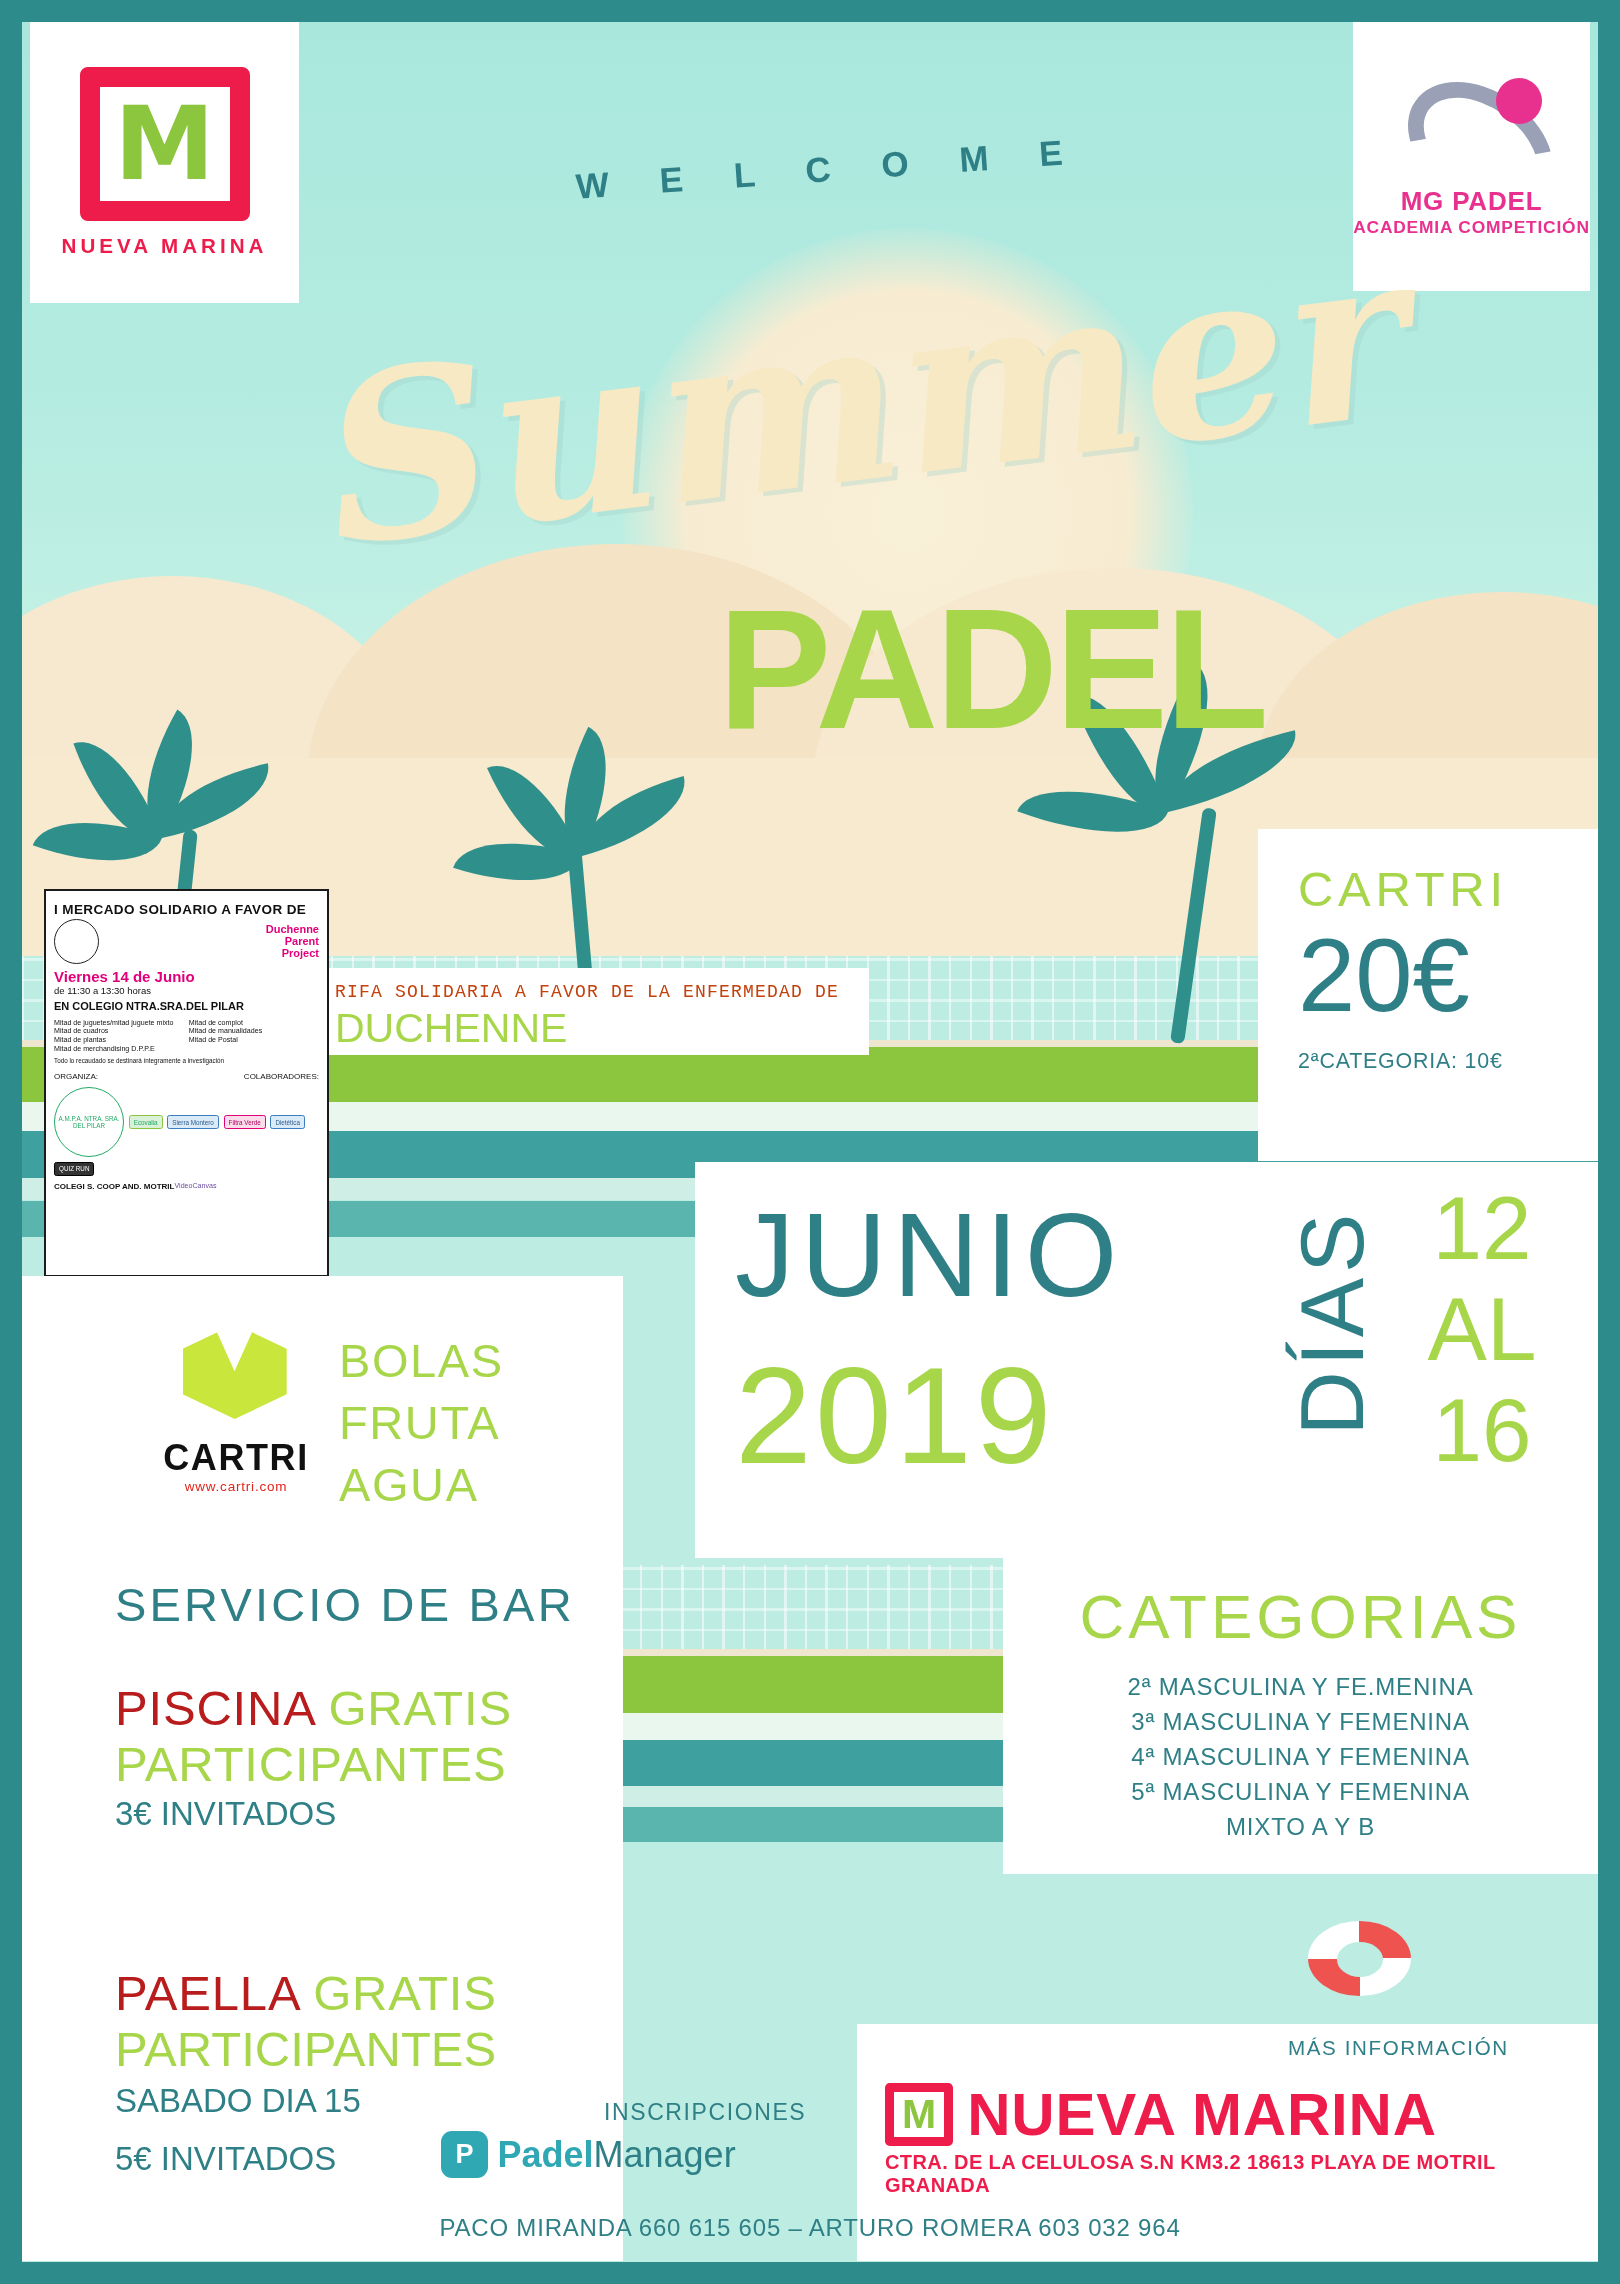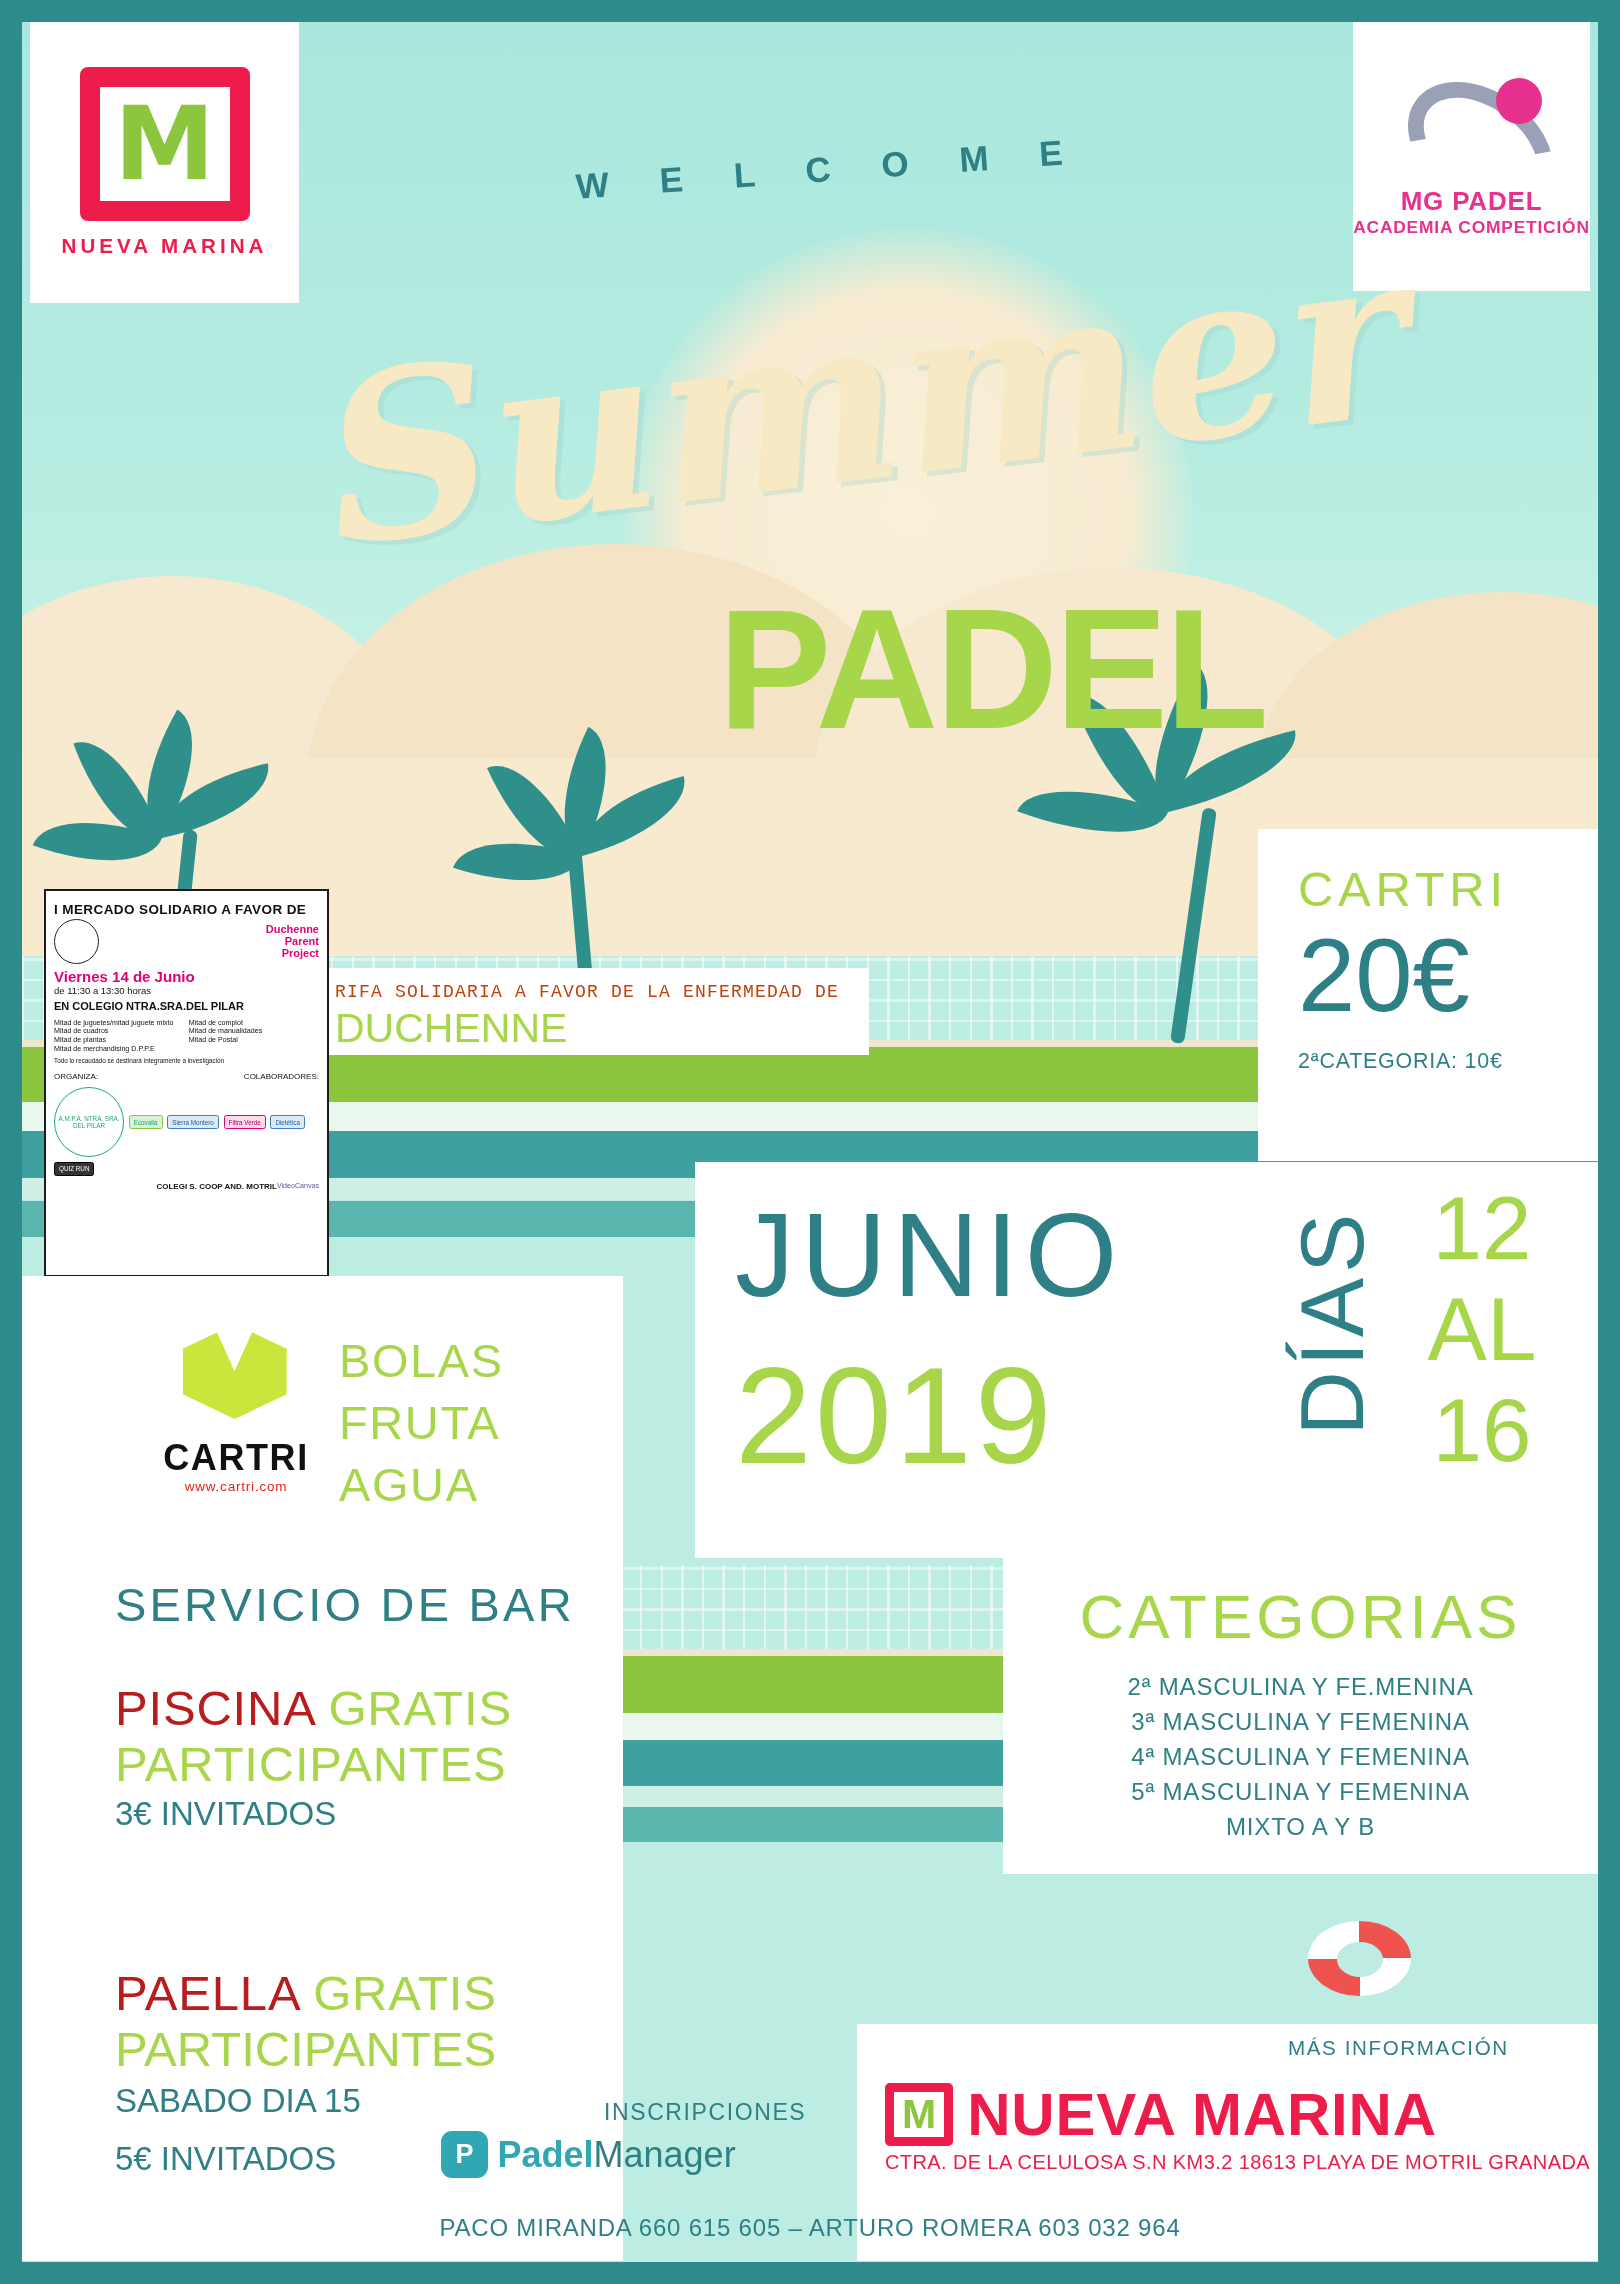--- a/index.html
+++ b/index.html
@@ -230,21 +230,21 @@
     position:absolute; left:835px; top:2002px; width:742px; height:237px; background:#ffffff;
   }
   .mas { position:absolute; left:1266px; top:2014px; color:#2e7f86; font-size:20.6px; letter-spacing:1.6px;}
   .nm-bottom { position:absolute; left:863px; top:2058px; display:flex; align-items:center; gap:14.2px;}
   .nm-bottom .mk {
     width:68px; height:63px; border:9.5px solid #ed1c4b; box-sizing:border-box; border-radius:4.7px;
     display:flex; align-items:center; justify-content:center;
   }
   .nm-bottom .mk span { color:#8cc63e; font-size:41px; font-weight:bold; line-height:35px;}
   .nm-bottom .txt { color:#ed1c4b; font-size:60px; font-weight:bold; letter-spacing:0.8px;}
-  .nm-addr { position:absolute; left:863px; top:2129px; color:#ed1c4b; font-size:20px; font-weight:normal; letter-spacing:0.4px;}
+  .nm-addr { position:absolute; left:863px; top:2129px; color:#ed1c4b; font-size:20px; font-weight:bold; letter-spacing:0.4px;}
   .inscr { position:absolute; left:582px; top:2077px; color:#2e7f86; font-size:23px; letter-spacing:1.6px;}
   .pm { position:absolute; left:419px; top:2109px; display:flex; align-items:center; gap:9.5px;}
   .pm .icon {
     width:47px; height:47px; border-radius:11px; background:#2fa8b4;
     display:flex; align-items:center; justify-content:center;
   }
   .pm .icon span { color:#fff; font-size:27px; font-weight:bold;}
   .pm .t1 { color:#2fa8b4; font-size:36px; font-weight:bold;}
   .pm .t2 { color:#2e7f86; font-size:36px;}
   .phones {
@@ -362,21 +362,21 @@
       <span>COLABORADORES:</span>
     </div>
     <div class="logos-row">
       <div style="width:68px;height:68px;border:1.6px solid #2a6;border-radius:50%;display:flex;align-items:center;justify-content:center;font-size:6.3px;text-align:center;color:#2a6;">A.M.P.A. NTRA. SRA. DEL PILAR</div>
       <div class="chip">Ecovalia</div>
       <div class="chip blue">Sierra Montero</div>
       <div class="chip pink">Filtra Verde</div>
       <div class="chip blue">Dietética</div>
       <div class="chip dark">QUIZ RUN</div>
     </div>
-    <div class="bottom" style="display:flex;justify-content:flex-end;align-items:center;">
+    <div class="bottom" style="display:flex;justify-content:flex-start;align-items:center;">
       <span>COLEGI S. COOP AND. MOTRIL</span>
       <span style="font-weight:normal;color:#6a4fa0;font-size:7.1px;">VideoCanvas</span>
     </div>
   </div>
 
   <div class="precio">
     <div class="t">CARTRI</div>
     <div class="v">20€</div>
     <div class="s">2ªCATEGORIA: 10€</div>
   </div>

